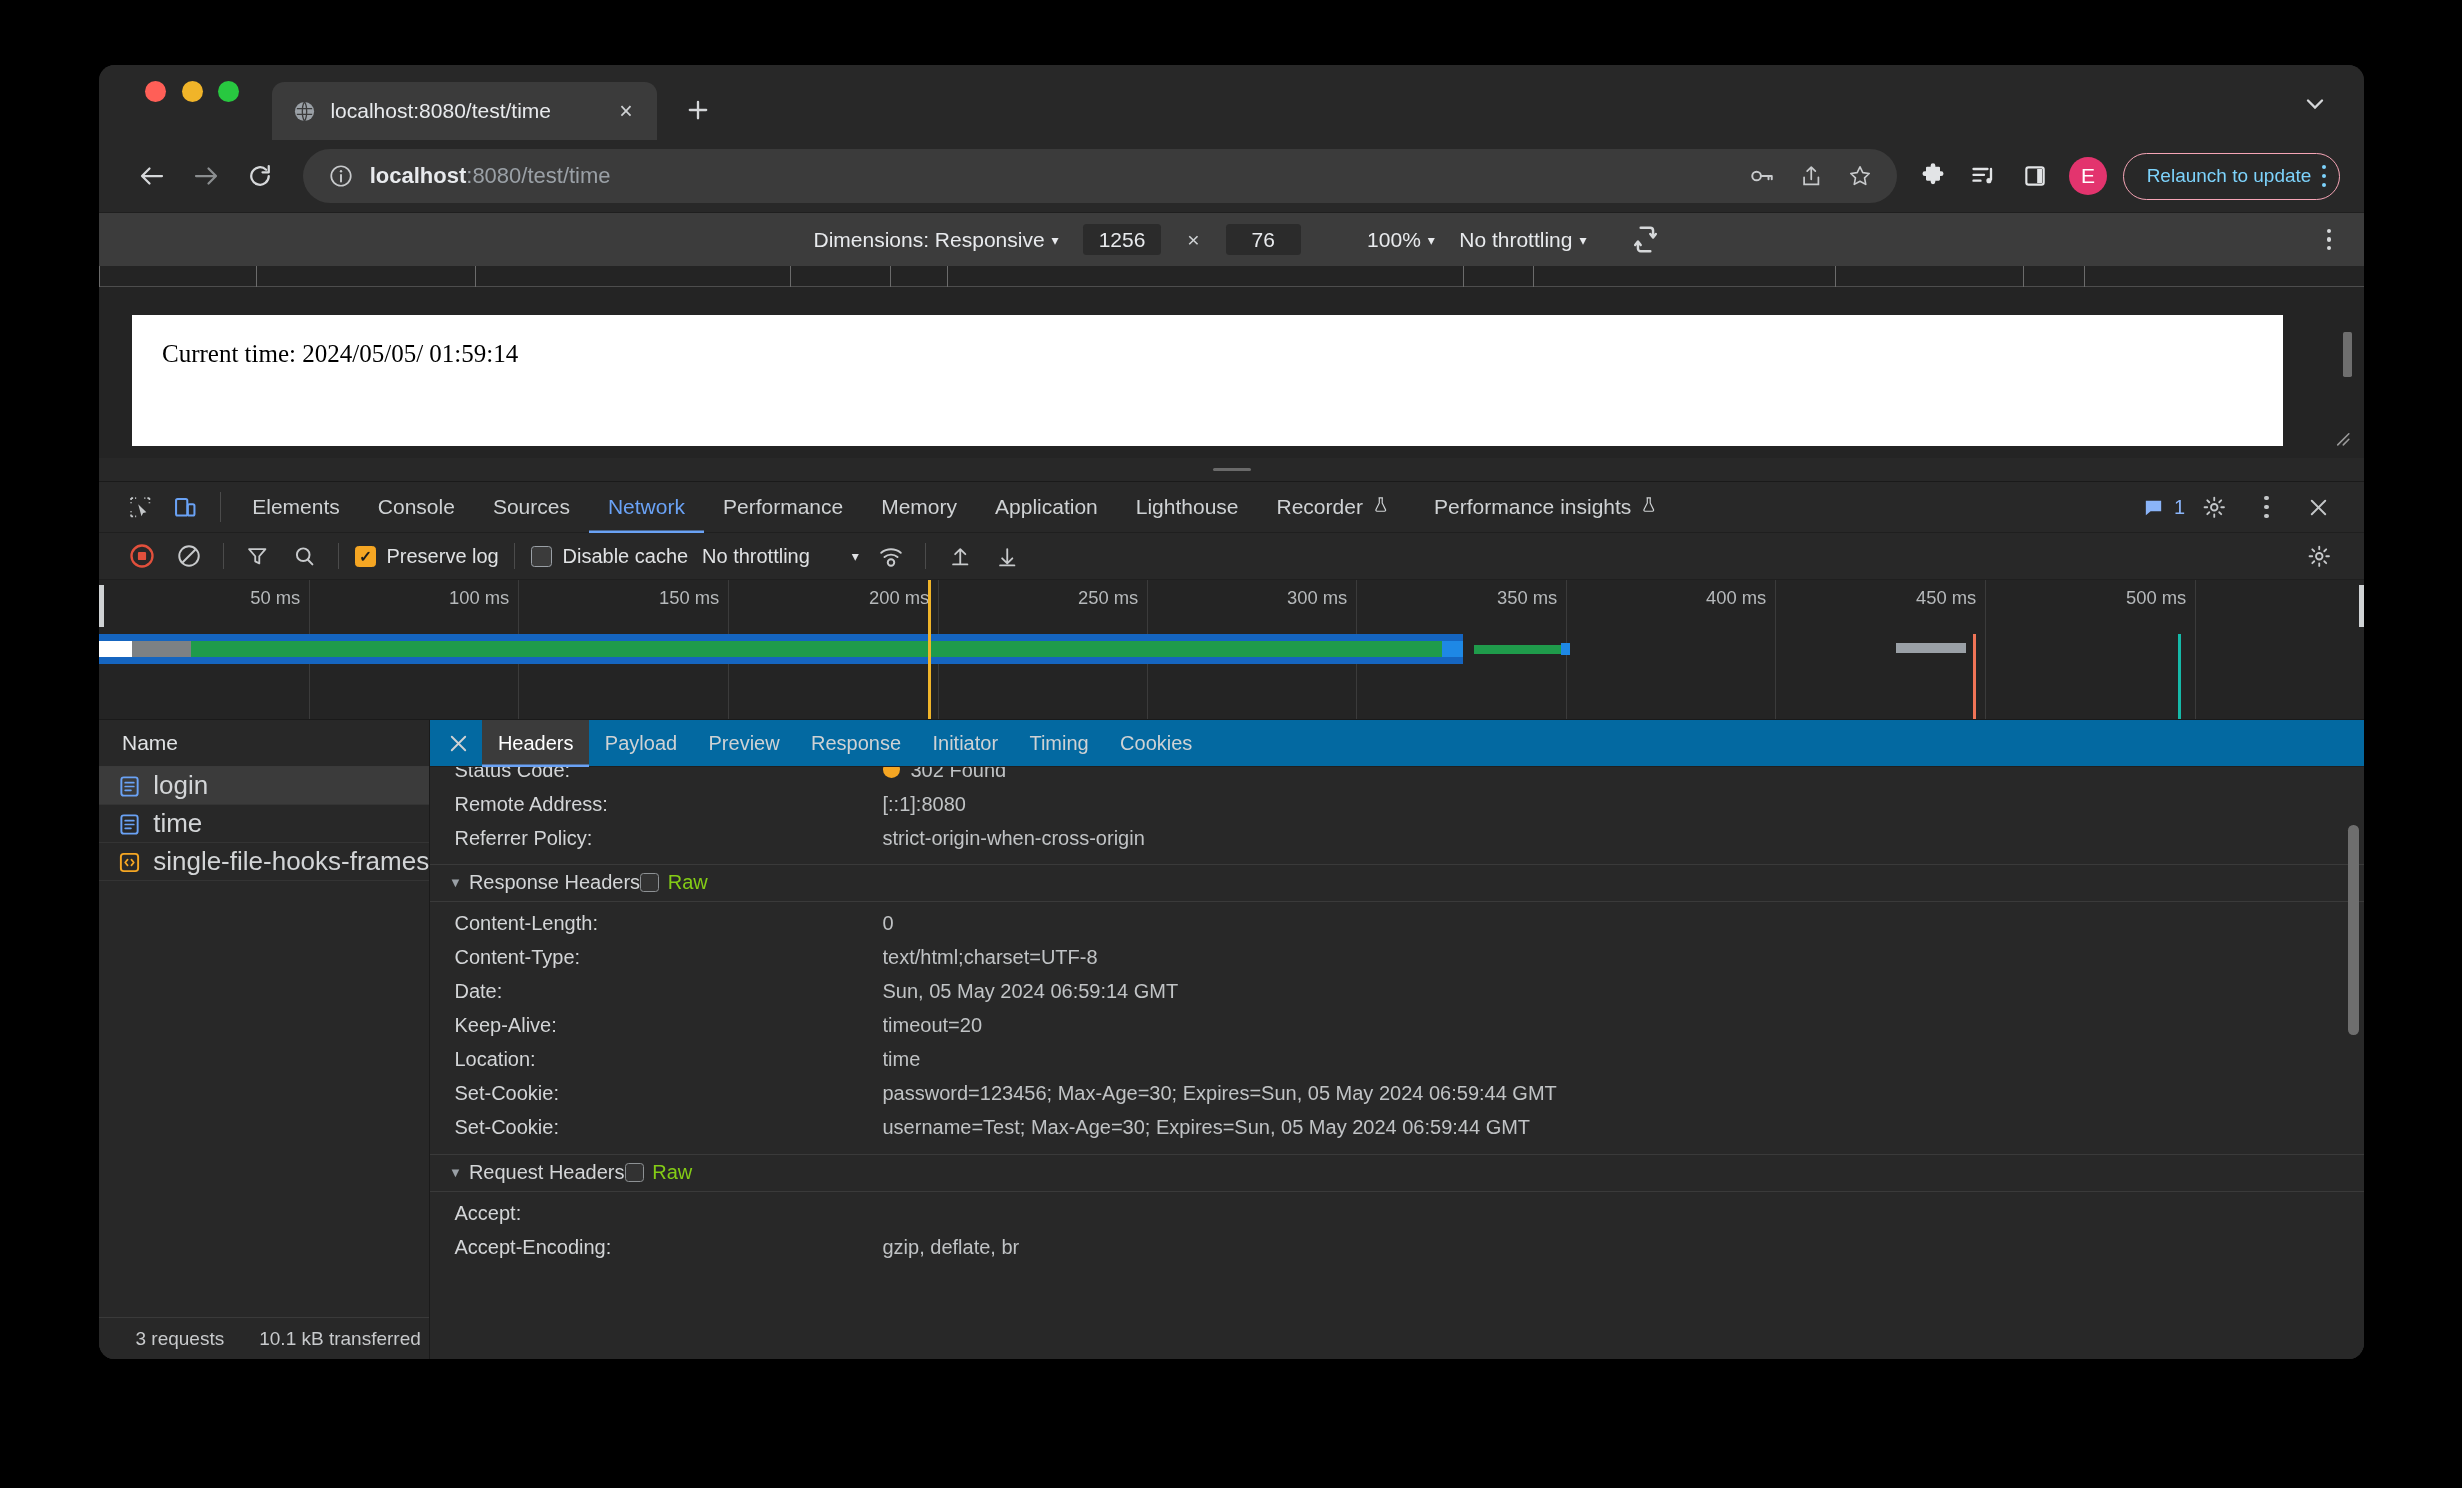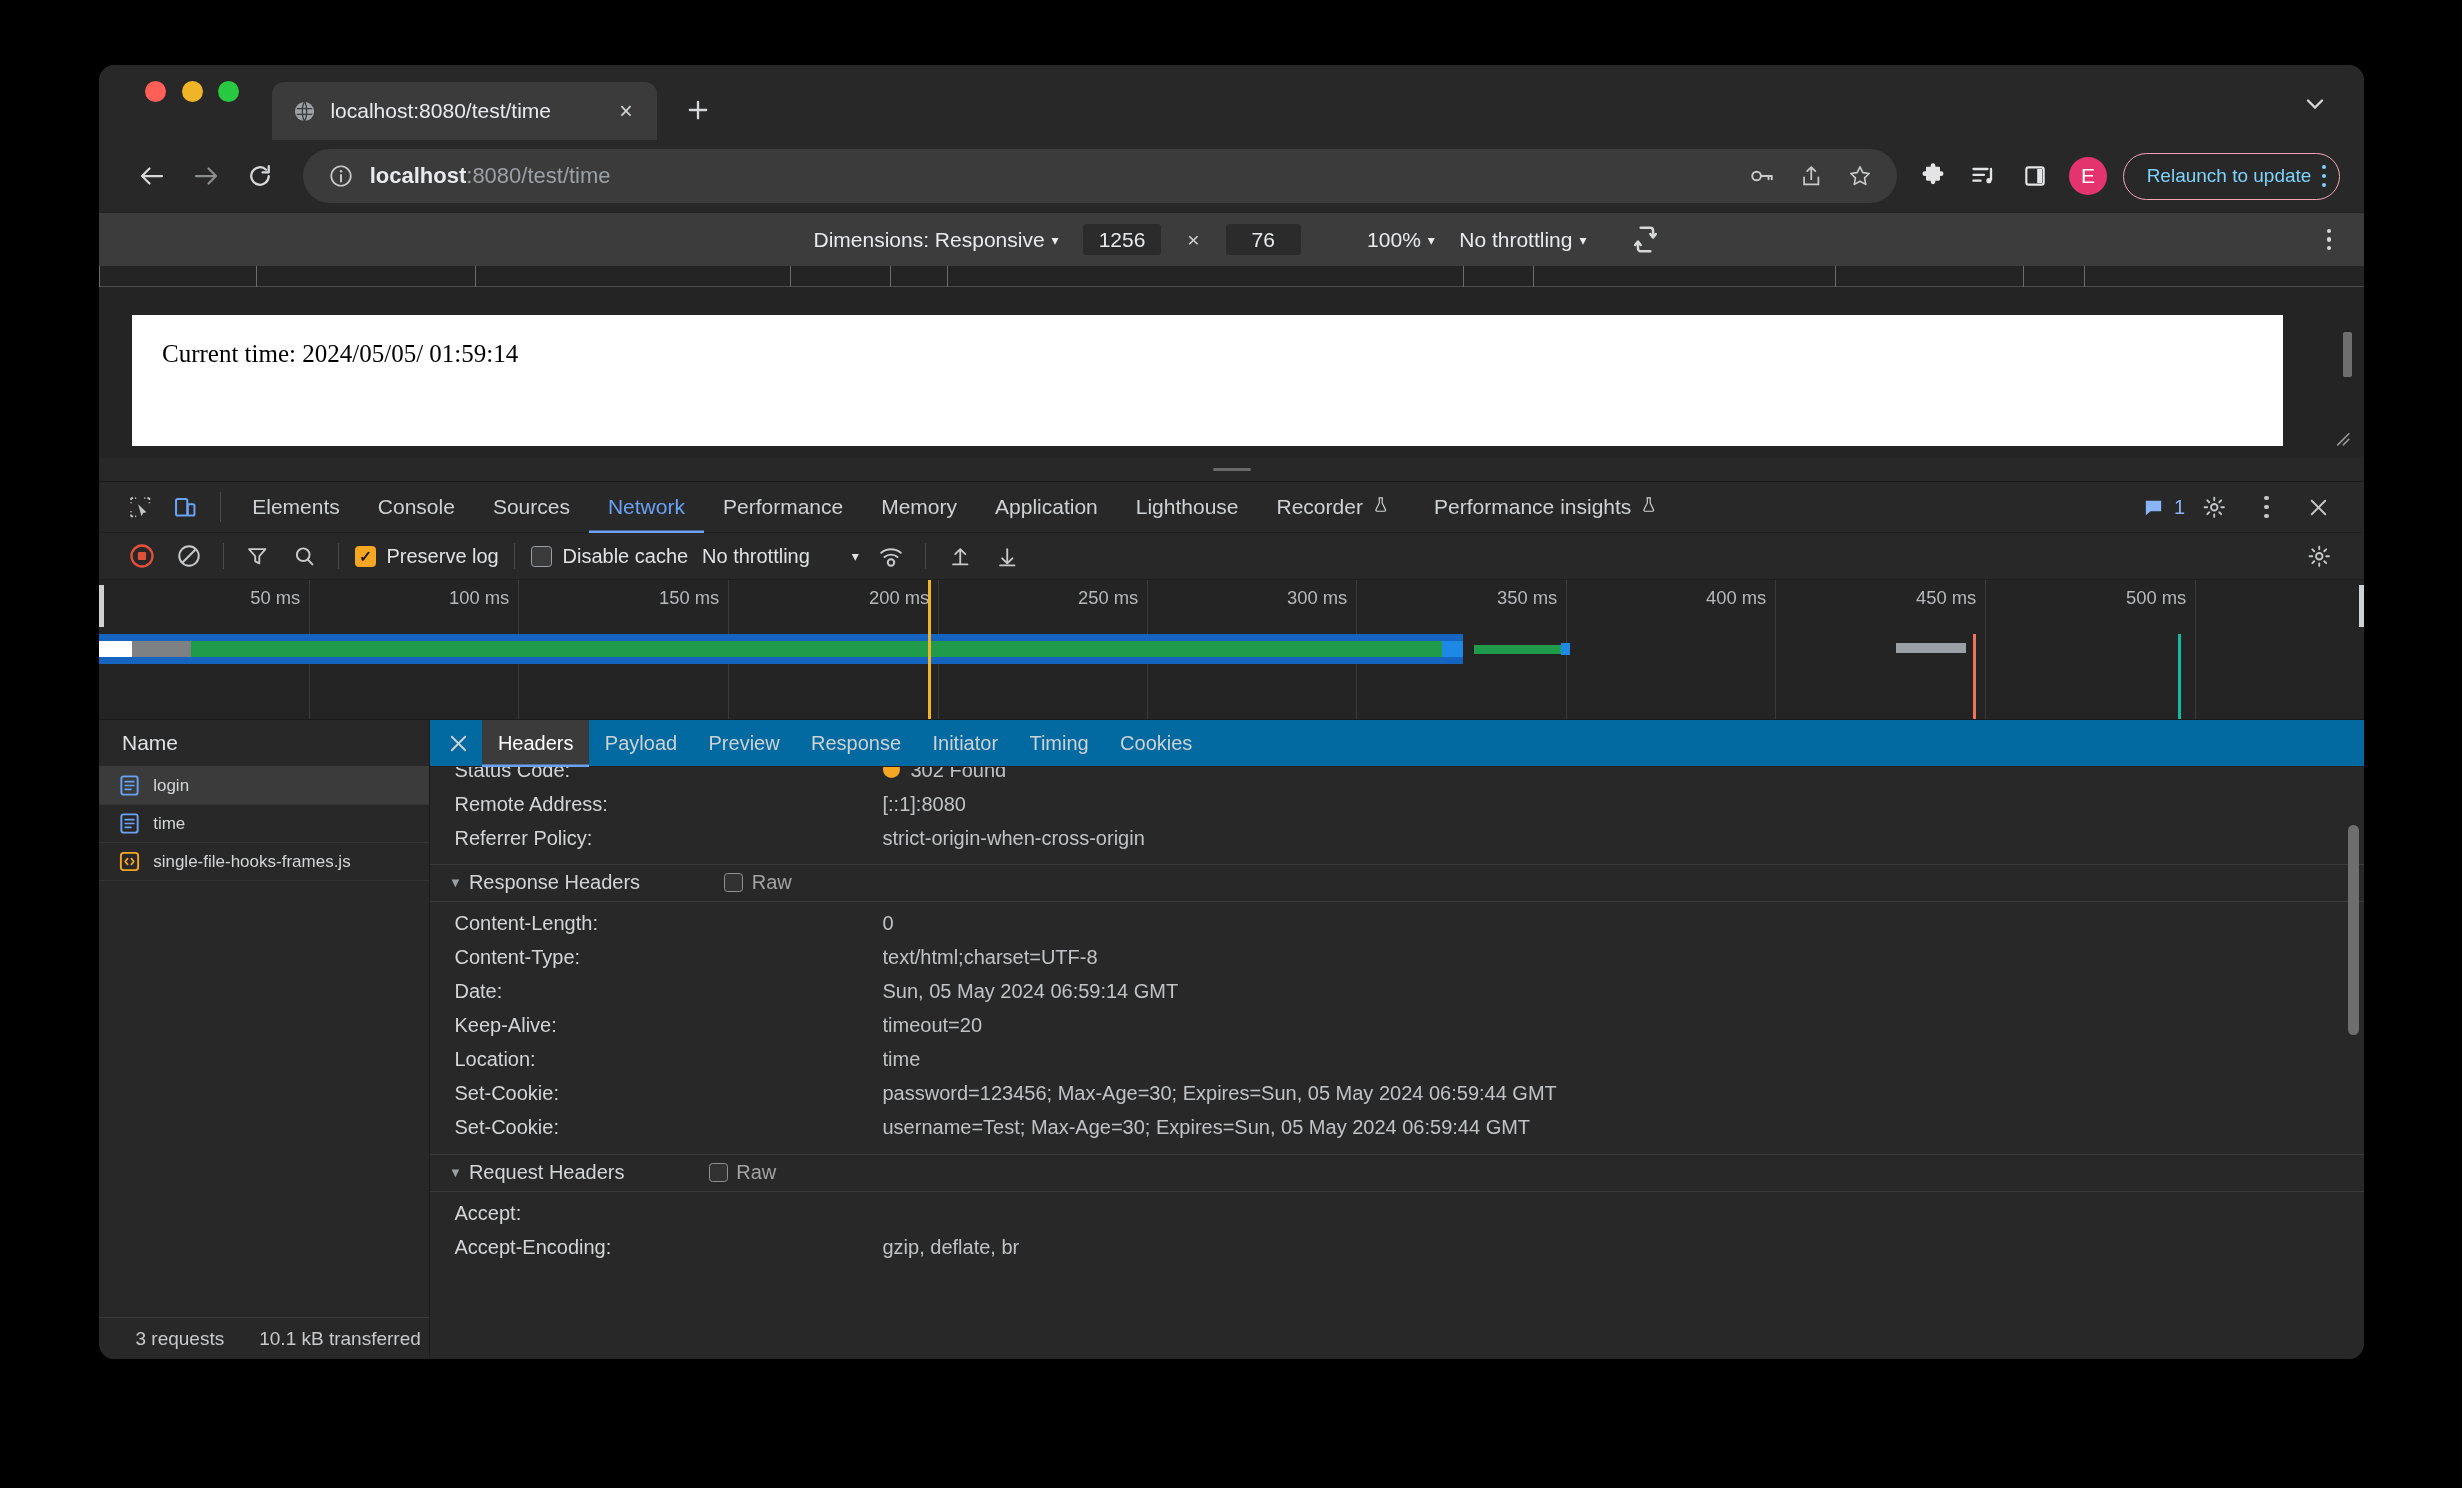--- a/index.html
+++ b/index.html
@@ -362,21 +362,21 @@
     padding-left: 23px;
     font-size: 21px; color: #e0e2e4;
     border-bottom: 0.9px solid #3a3a3a;
     flex: none;
   }
   .req-row {
     height: 38px;
     display: flex; align-items: center;
     gap: 12.2px;
     padding-left: 19px;
-    font-size: 17px;
+    font-size: 26px;
     color: #d3d5d7;
     border-bottom: 0.9px solid #343434;
     white-space: nowrap;
     overflow: hidden;
   }
   .req-row.selected { background: #3b3b3b; }
   .ricon { width: 23px; height: 23px; flex: none; }
 
   .req-scroll-fill { flex: 1; }
 
@@ -445,21 +445,21 @@
     padding-left: 19px;
     border-top: 0.9px solid #3a3a3a;
     border-bottom: 0.9px solid #3a3a3a;
     margin-top: 8.7px;
     color: #d3d5d7;
     font-size: 20px;
   }
   .tri { font-size: 13px; color: #9aa0a6; margin-right: 7px; }
   .raw-label {
     display: flex; align-items: center; gap: 8.7px;
-    margin-left: 84px; color: #a3a3a3;
+    color: #84cc16;
   }
   .rawbox {
     width: 19px; height: 19px; border-radius: 3.5px;
     border: 1.7px solid #8d9194; background: #323232; flex: none;
   }
   .status-dot {
     width: 17.5px; height: 17.5px; border-radius: 50%;
     background: #f5a623; display: inline-block; margin-right: 10.5px;
     vertical-align: -1.7px;
   }

